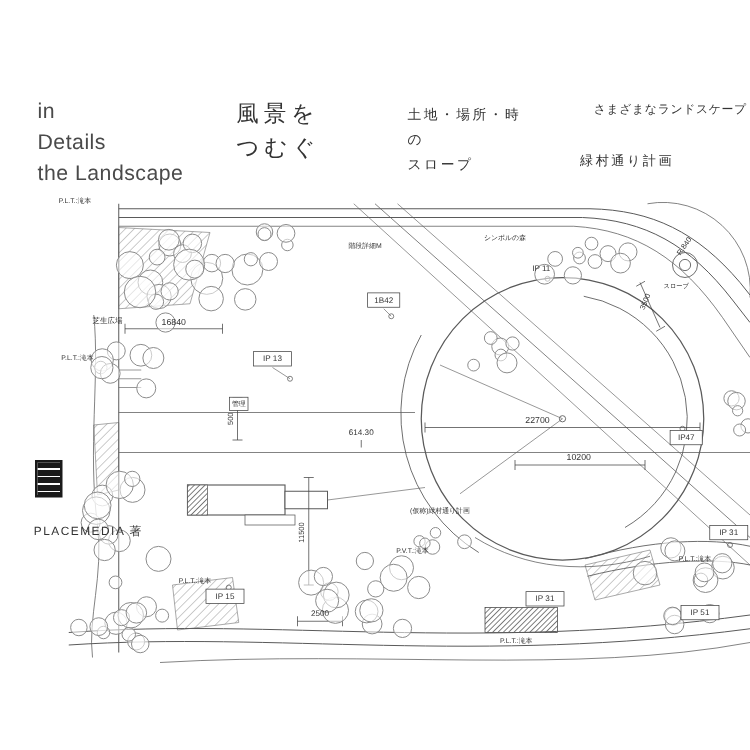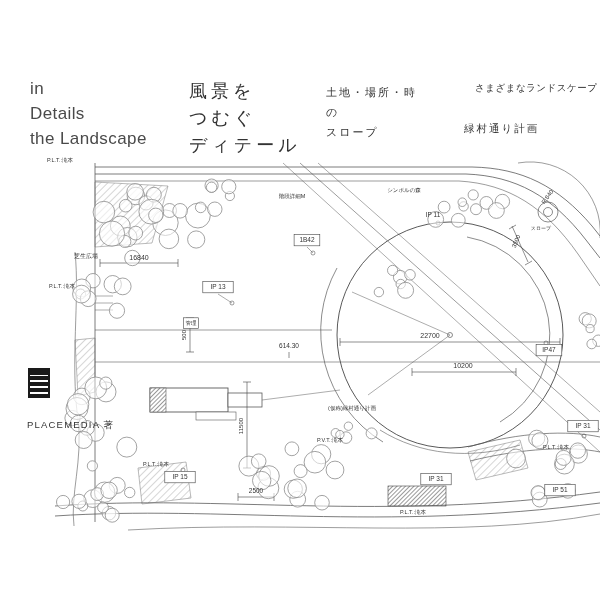--- a/index.html
+++ b/index.html
@@ -268,21 +268,20 @@
 
   <div class="title-en">
     <div>in</div>
     <div>Details</div>
     <div>the Landscape</div>
   </div>
 
   <div class="title-ja">
     <div>風景を</div>
     <div>つむぐ</div>
-    <div>ディテール</div>
   </div>
 
   <div class="subtitle">
     <div>土地・場所・時</div>
     <div>の</div>
     <div>スロープ</div>
   </div>
 
   <div class="tagline">
     <div>さまざまなランドスケープ</div>

